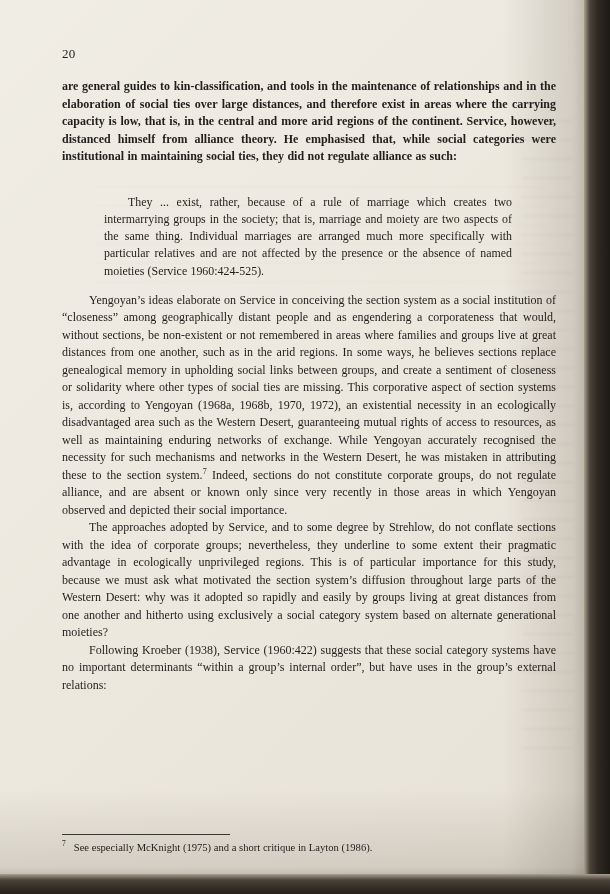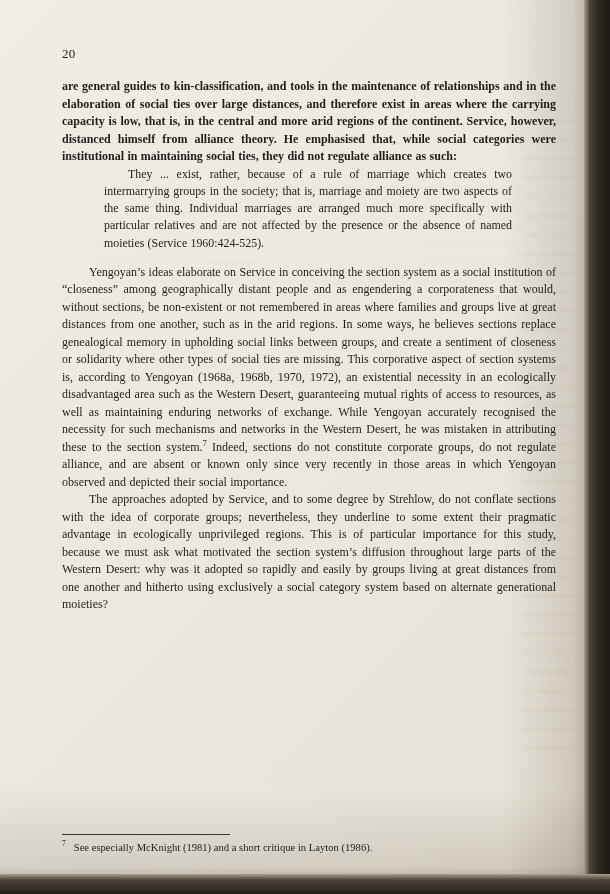--- a/index.html
+++ b/index.html
@@ -37,21 +37,21 @@
     line-height: 17.5px;
     text-align: justify;
     text-indent: 27px;
     word-spacing: 0.4px;
   }
   p.body.no-indent { text-indent: 0; font-weight: bold; }
   .quote {
     font-size: 11.9px;
     line-height: 17.3px;
     text-align: justify;
-    margin: 0 44px 12px 42px;
+    margin: 28px 44px 12px 42px;
     text-indent: 24px;
     word-spacing: 0.3px;
   }
   sup.fn-ref {
     font-size: 8px;
     vertical-align: super;
     line-height: 0;
   }
   .footnote-area {
     position: absolute;
@@ -106,25 +106,26 @@
     <div class="page-number">20</div>
 
     <p class="body no-indent">are general guides to kin-classification, and tools in the maintenance of relationships and in the elaboration of social ties over large distances, and therefore exist in areas where the carrying capacity is low, that is, in the central and more arid regions of the continent. Service, however, distanced himself from alliance theory. He emphasised that, while social categories were institutional in maintaining social ties, they did not regulate alliance as such:</p>
 
     <div class="quote">They ... exist, rather, because of a rule of marriage which creates two intermarrying groups in the society; that is, marriage and moiety are two aspects of the same thing. Individual marriages are arranged much more specifically with particular relatives and are not affected by the presence or the absence of named moieties (Service 1960:424-525).</div>
 
     <p class="body"><span>Yengoyan’s ideas elaborate on Service in conceiving the section system as a social institution of “closeness” among geographically distant people and as engendering a corporateness that would, without sections, be non-existent or not remembered in areas where families and groups live at great distances from one another, such as in the arid regions. In some ways, he believes sections replace genealogical memory in upholding social links between groups, and create a sentiment of closeness or solidarity where other types of social ties are missing. This corporative aspect of section systems is, according to Yengoyan (1968a, 1968b, 1970, 1972), an existential necessity in an ecologically disadvantaged area such as the Western Desert, guaranteeing mutual rights of access to resources, as well as maintaining enduring networks of exchange. While Yengoyan accurately recognised the necessity for such mechanisms and networks in the Western Desert, he was mistaken in attributing these to the section system.</span><sup class="fn-ref">7</sup><span> Indeed, sections do not constitute corporate groups, do not regulate alliance, and are absent or known only since very recently in those areas in which Yengoyan observed and depicted their social importance.</span></p>
 
     <p class="body">The approaches adopted by Service, and to some degree by Strehlow, do not conflate sections with the idea of corporate groups; nevertheless, they underline to some extent their pragmatic advantage in ecologically unprivileged regions. This is of particular importance for this study, because we must ask what motivated the section system’s diffusion throughout large parts of the Western Desert: why was it adopted so rapidly and easily by groups living at great distances from one another and hitherto using exclusively a social category system based on alternate generational moieties?</p>
 
+    <p class="body">Following Kroeber (1938), Service (1960:422) suggests that these social category systems have no important determinants “within a group’s internal order”, but have uses in the group’s external relations:</p>
 
 
     <div class="footnote-area">
       <div class="footnote-rule"></div>
-      <div class="footnote"><sup class="fn-mark">7</sup><span>See especially McKnight (1981) and a short critique in Layton (1986).</span></div>
+      <div class="footnote"><sup class="fn-mark">7</sup><span>See especially McKnight (1975) and a short critique in Layton (1986).</span></div>
     </div>
 
     <div class="bleed bleed-margin"></div>
     <div class="bleed bleed-upper"></div>
 
   </div>
 
   <div class="edge-right"></div>
   <div class="edge-bottom"></div>
 

